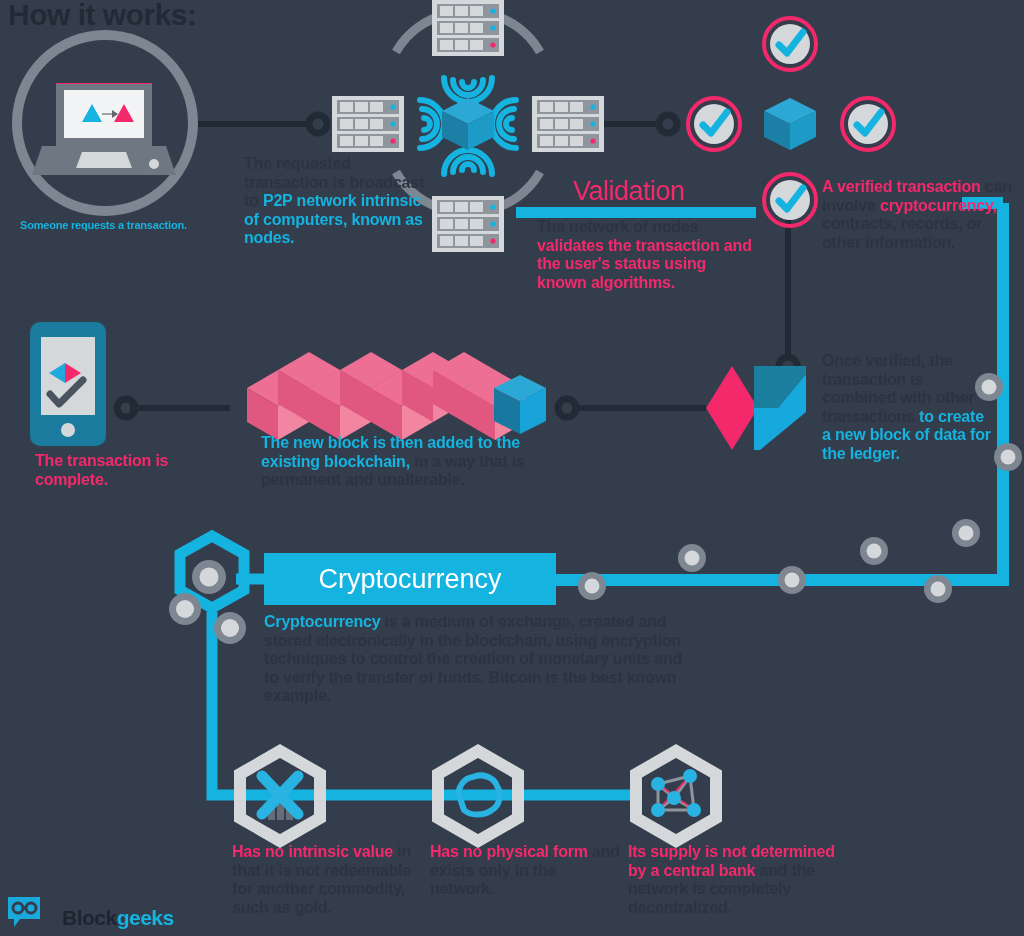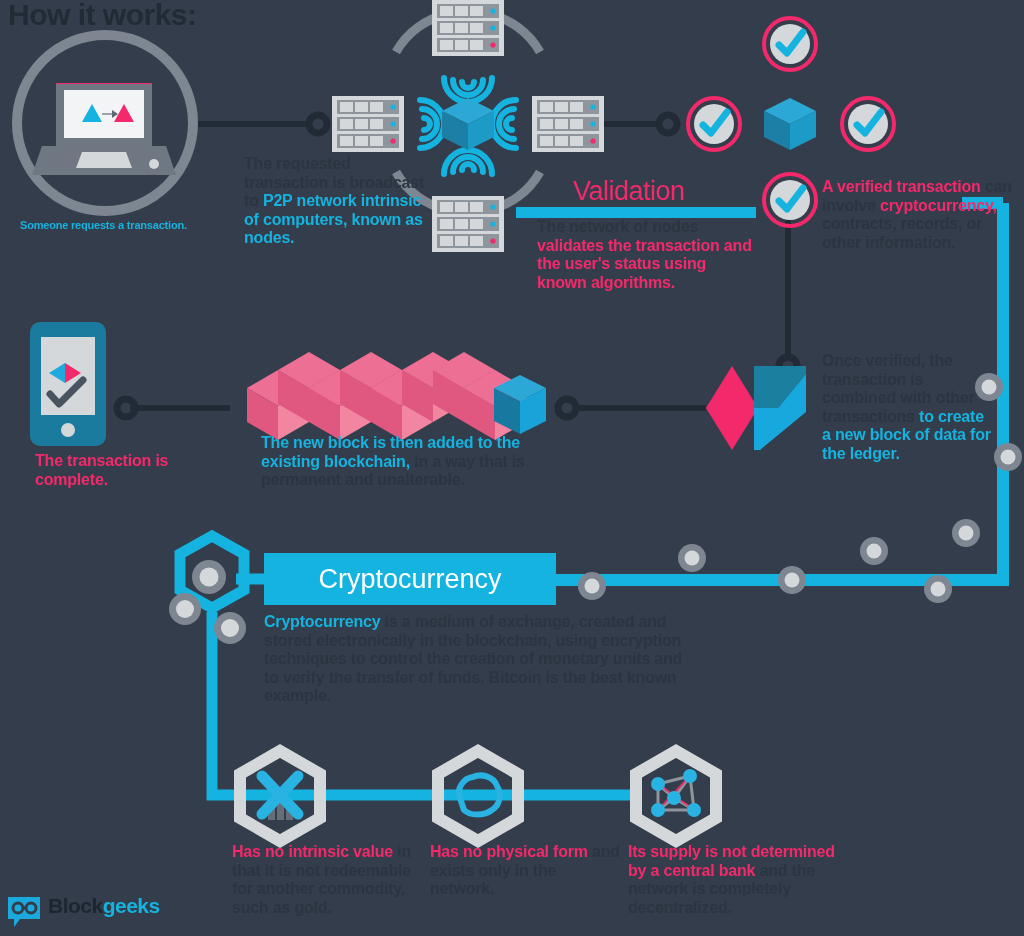--- a/index.html
+++ b/index.html
@@ -27,21 +27,21 @@
   #cap-newblock{left:261px;top:434px;width:300px;}
   #cap-complete{left:23px;top:452px;width:180px;margin-left:12px;}
   #crypto-title{left:264px;top:553px;width:292px;height:52px;background:#14b3e0;}
   #crypto-title span{font-size:27px;font-weight:normal;color:#fff;letter-spacing:0px;}
   #cap-crypto{left:264px;top:613px;width:420px;}
   #cap-hex1{left:232px;top:843px;width:190px;}
   #cap-hex2{left:430px;top:843px;width:190px;}
   #cap-hex3{left:628px;top:843px;width:215px;}
 
   
-  #logo{left:6px;top:894px;display:flex;align-items:flex-start;gap:6px;}
+  #logo{left:6px;top:894px;display:flex;align-items:flex-end;gap:20px;}
   #logo-text{font-size:21px;font-weight:bold;letter-spacing:-0.5px;}
 </style>
 </head>
 <body>
 
 <svg class="abs" style="left:0;top:0;width:1024px;height:936px;">
 
   <path d="M1003,203 L1003,580 L556,580" fill="none" stroke="#14b3e0" stroke-width="12"></path>
   <path d="M962,203 L1003,203" fill="none" stroke="#14b3e0" stroke-width="12"></path>
 

